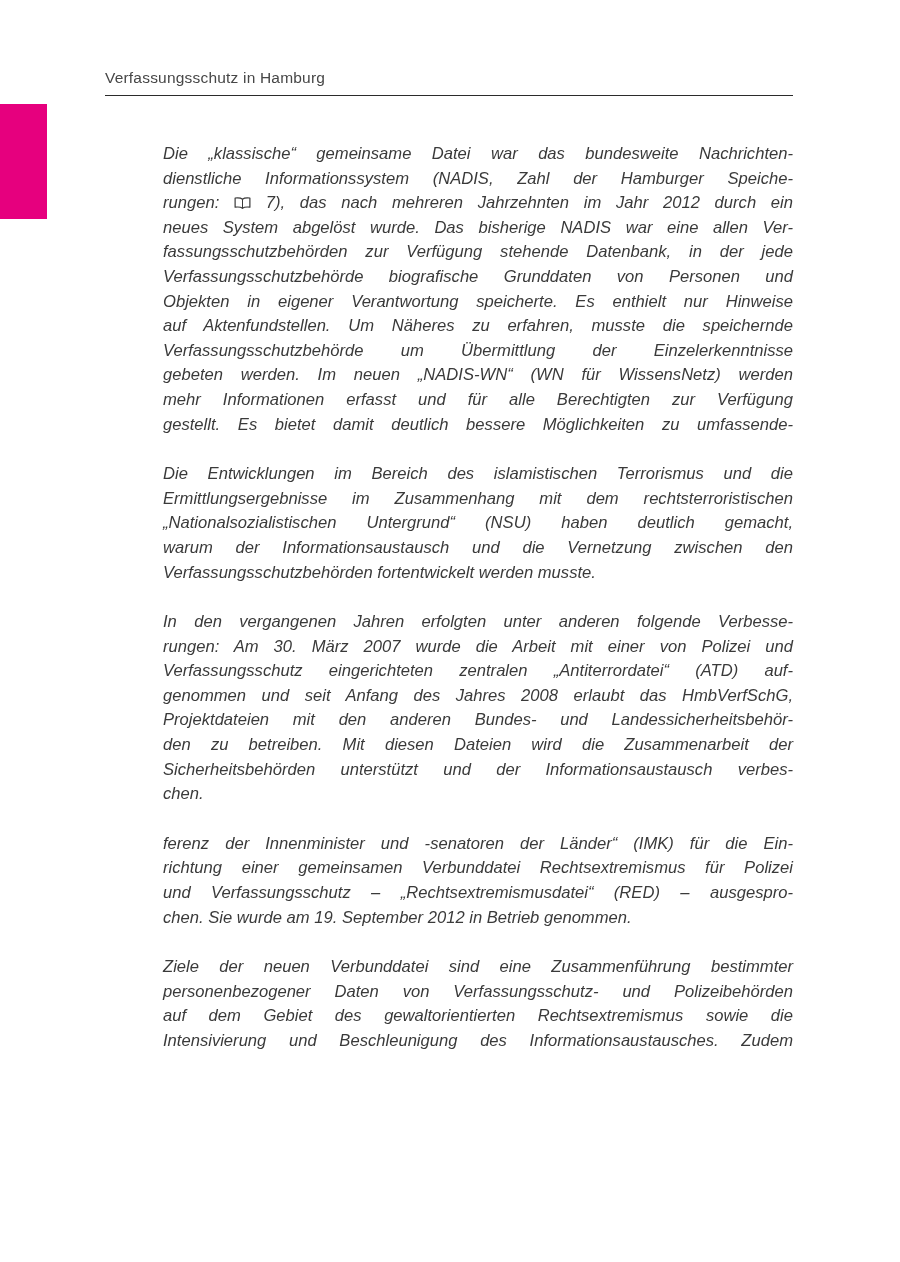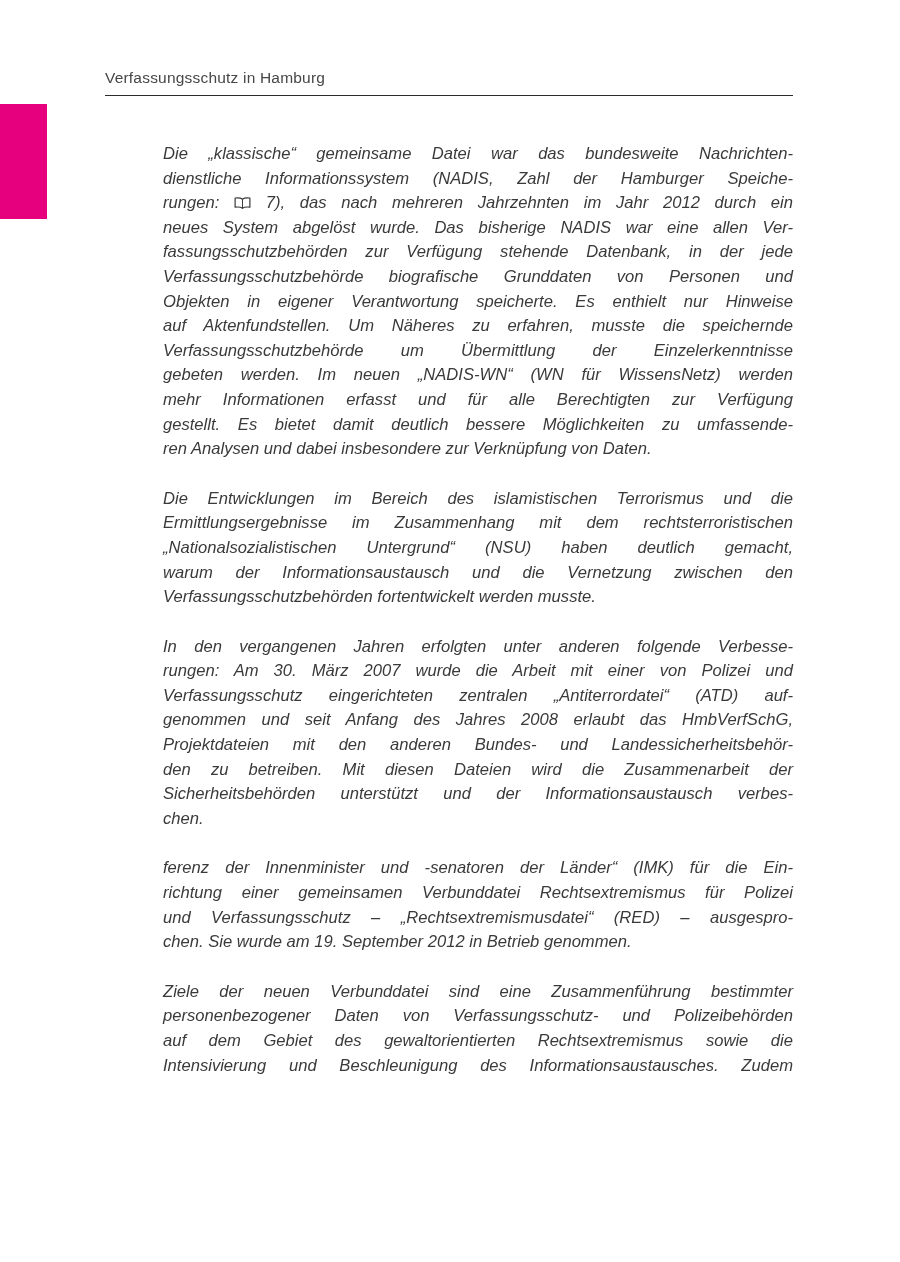--- a/index.html
+++ b/index.html
@@ -109,21 +109,20 @@
             </svg></span> 7), das nach mehreren Jahrzehnten im Jahr 2012 durch ein</div>
         <div class="line">neues System abgelöst wurde. Das bisherige NADIS war eine allen Ver-</div>
         <div class="line">fassungsschutzbehörden zur Verfügung stehende Datenbank, in der jede</div>
         <div class="line">Verfassungsschutzbehörde biografische Grunddaten von Personen und</div>
         <div class="line">Objekten in eigener Verantwortung speicherte. Es enthielt nur Hinweise</div>
         <div class="line">auf Aktenfundstellen. Um Näheres zu erfahren, musste die speichernde</div>
         <div class="line">Verfassungsschutzbehörde um Übermittlung der Einzelerkenntnisse</div>
         <div class="line">gebeten werden. Im neuen „NADIS-WN“ (WN für WissensNetz) werden</div>
         <div class="line">mehr Informationen erfasst und für alle Berechtigten zur Verfügung</div>
         <div class="line">gestellt. Es bietet damit deutlich bessere Möglichkeiten zu umfassende-</div>
-        <div class="line last-line">ren Analysen und dabei insbesondere zur Verknüpfung von Daten.</div>
       </div>
       <div class="paragraph">
         <div class="line">Die Entwicklungen im Bereich des islamistischen Terrorismus und die</div>
         <div class="line">Ermittlungsergebnisse im Zusammenhang mit dem rechtsterroristischen</div>
         <div class="line">„Nationalsozialistischen Untergrund“ (NSU) haben deutlich gemacht,</div>
         <div class="line">warum der Informationsaustausch und die Vernetzung zwischen den</div>
         <div class="line last-line">Verfassungsschutzbehörden fortentwickelt werden musste.</div>
       </div>
       <div class="paragraph">
         <div class="line">In den vergangenen Jahren erfolgten unter anderen folgende Verbesse-</div>

